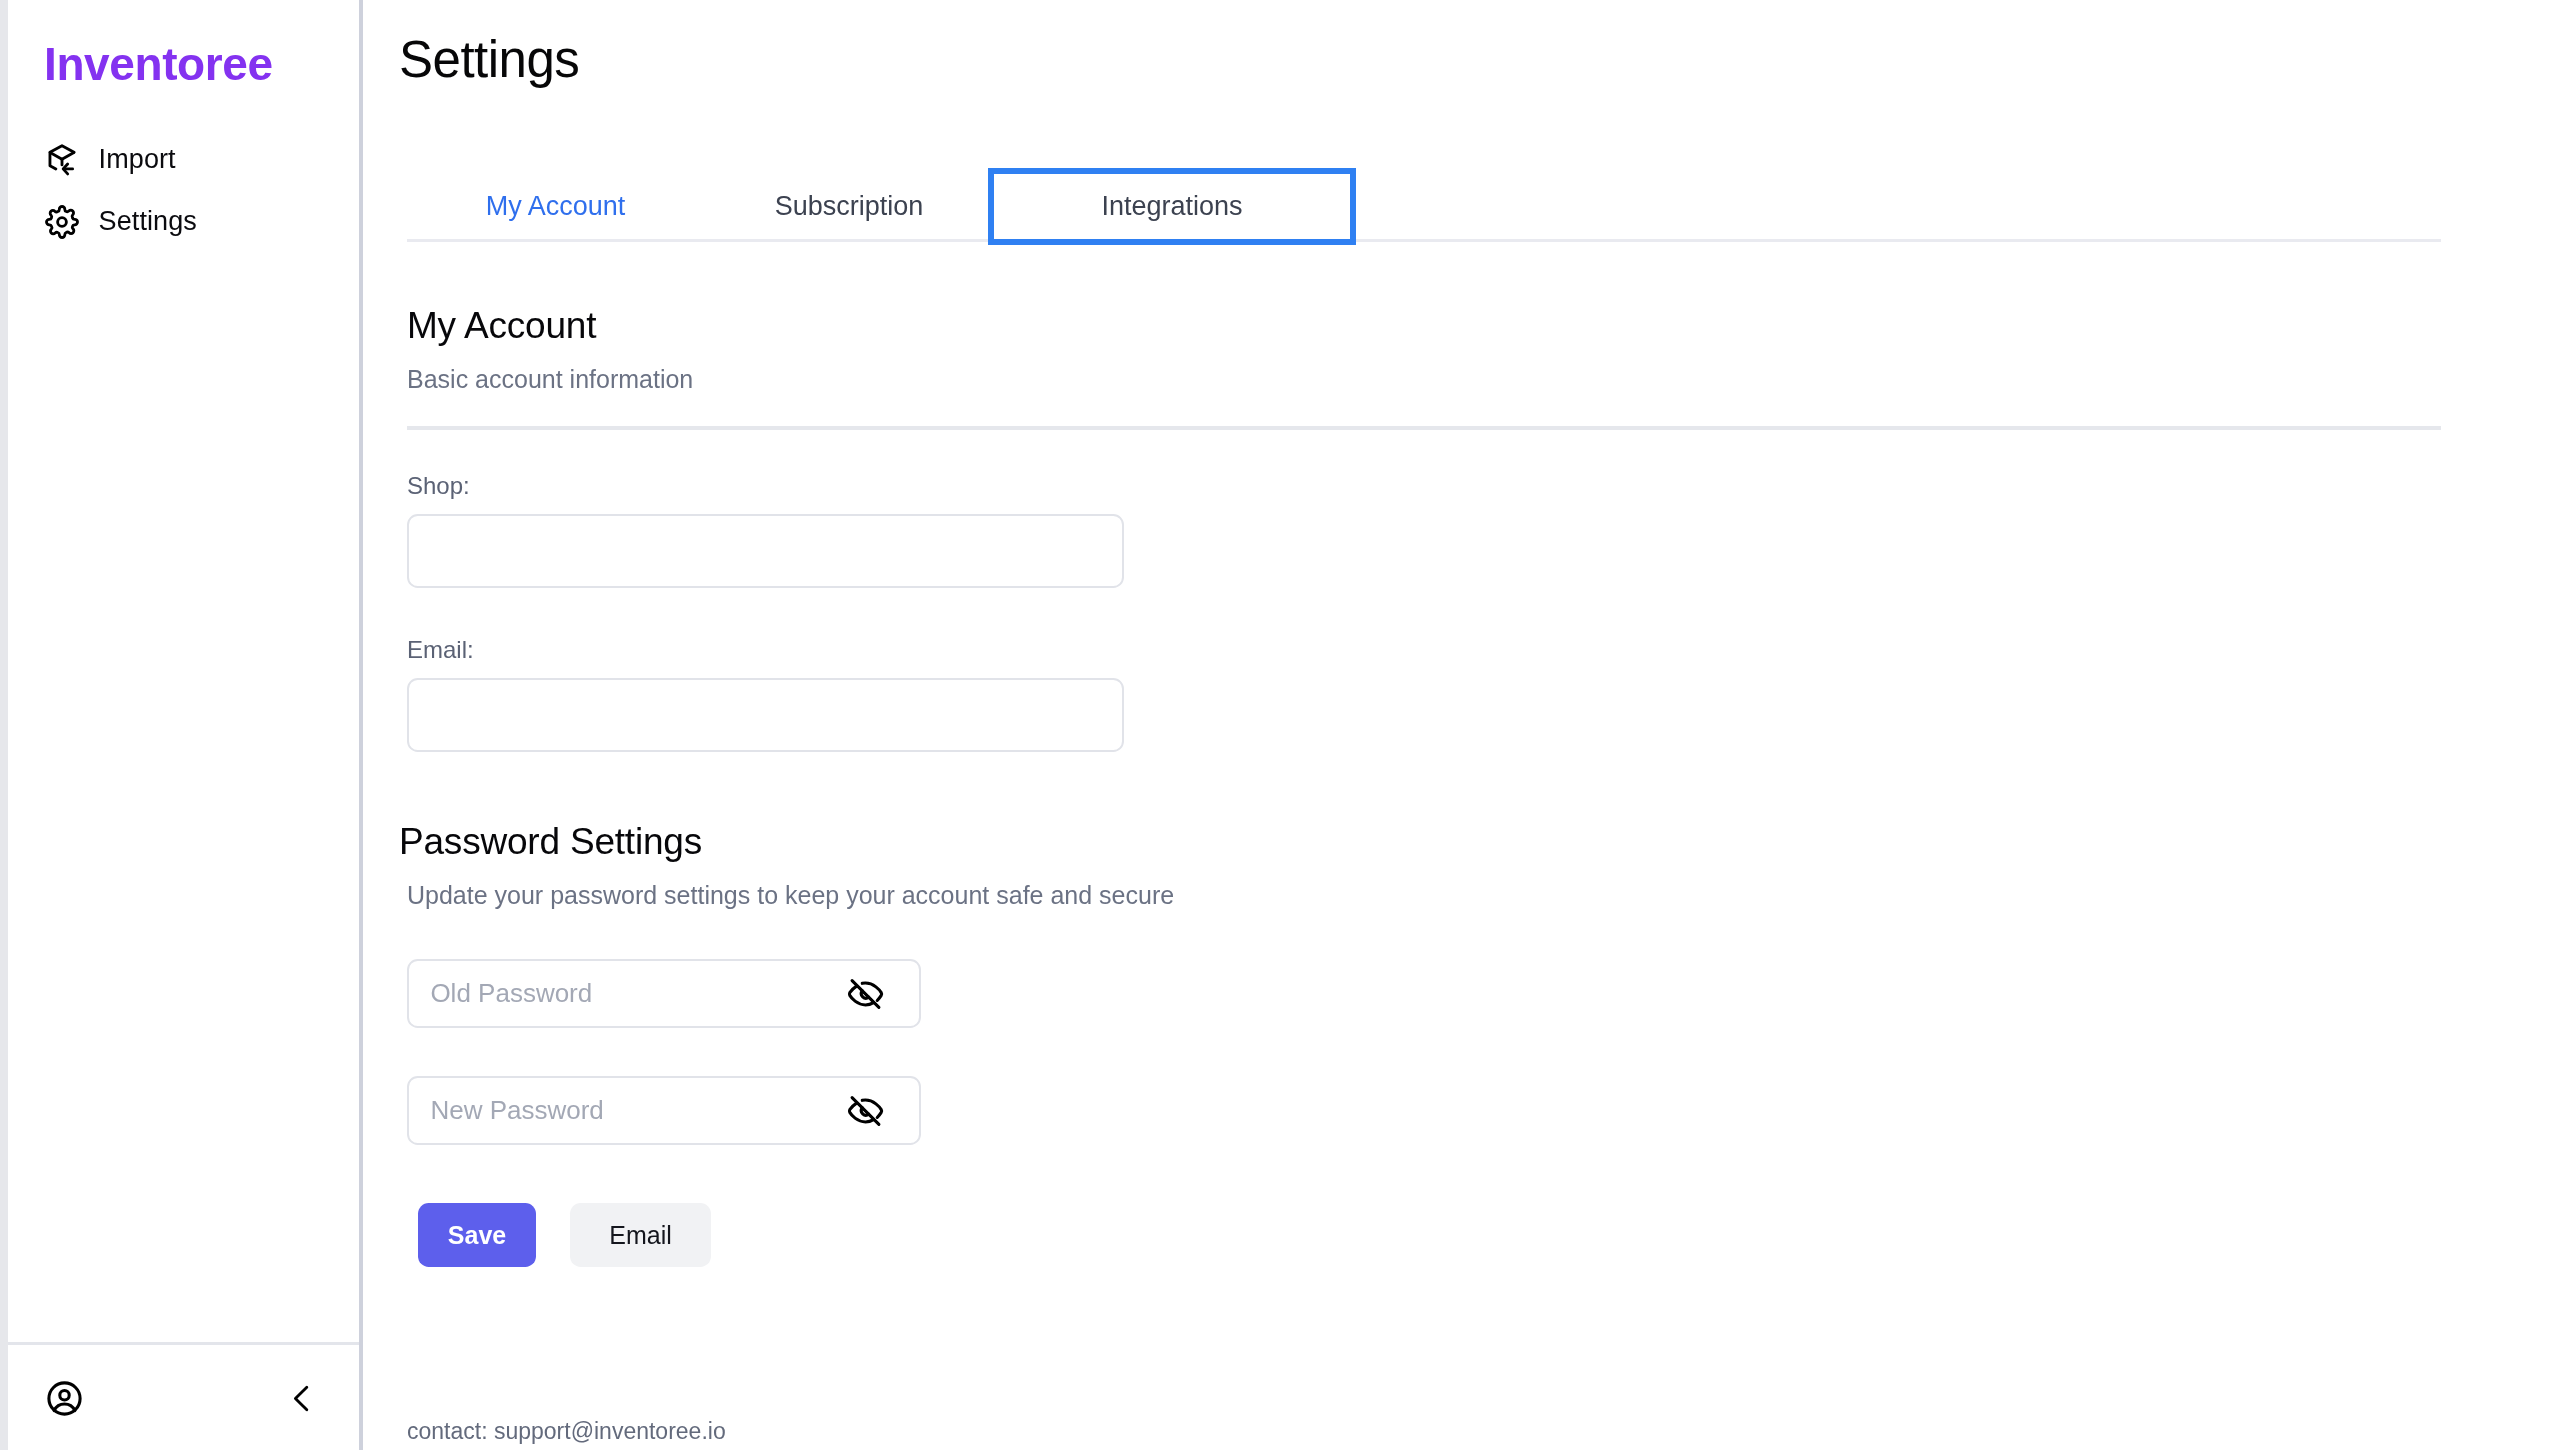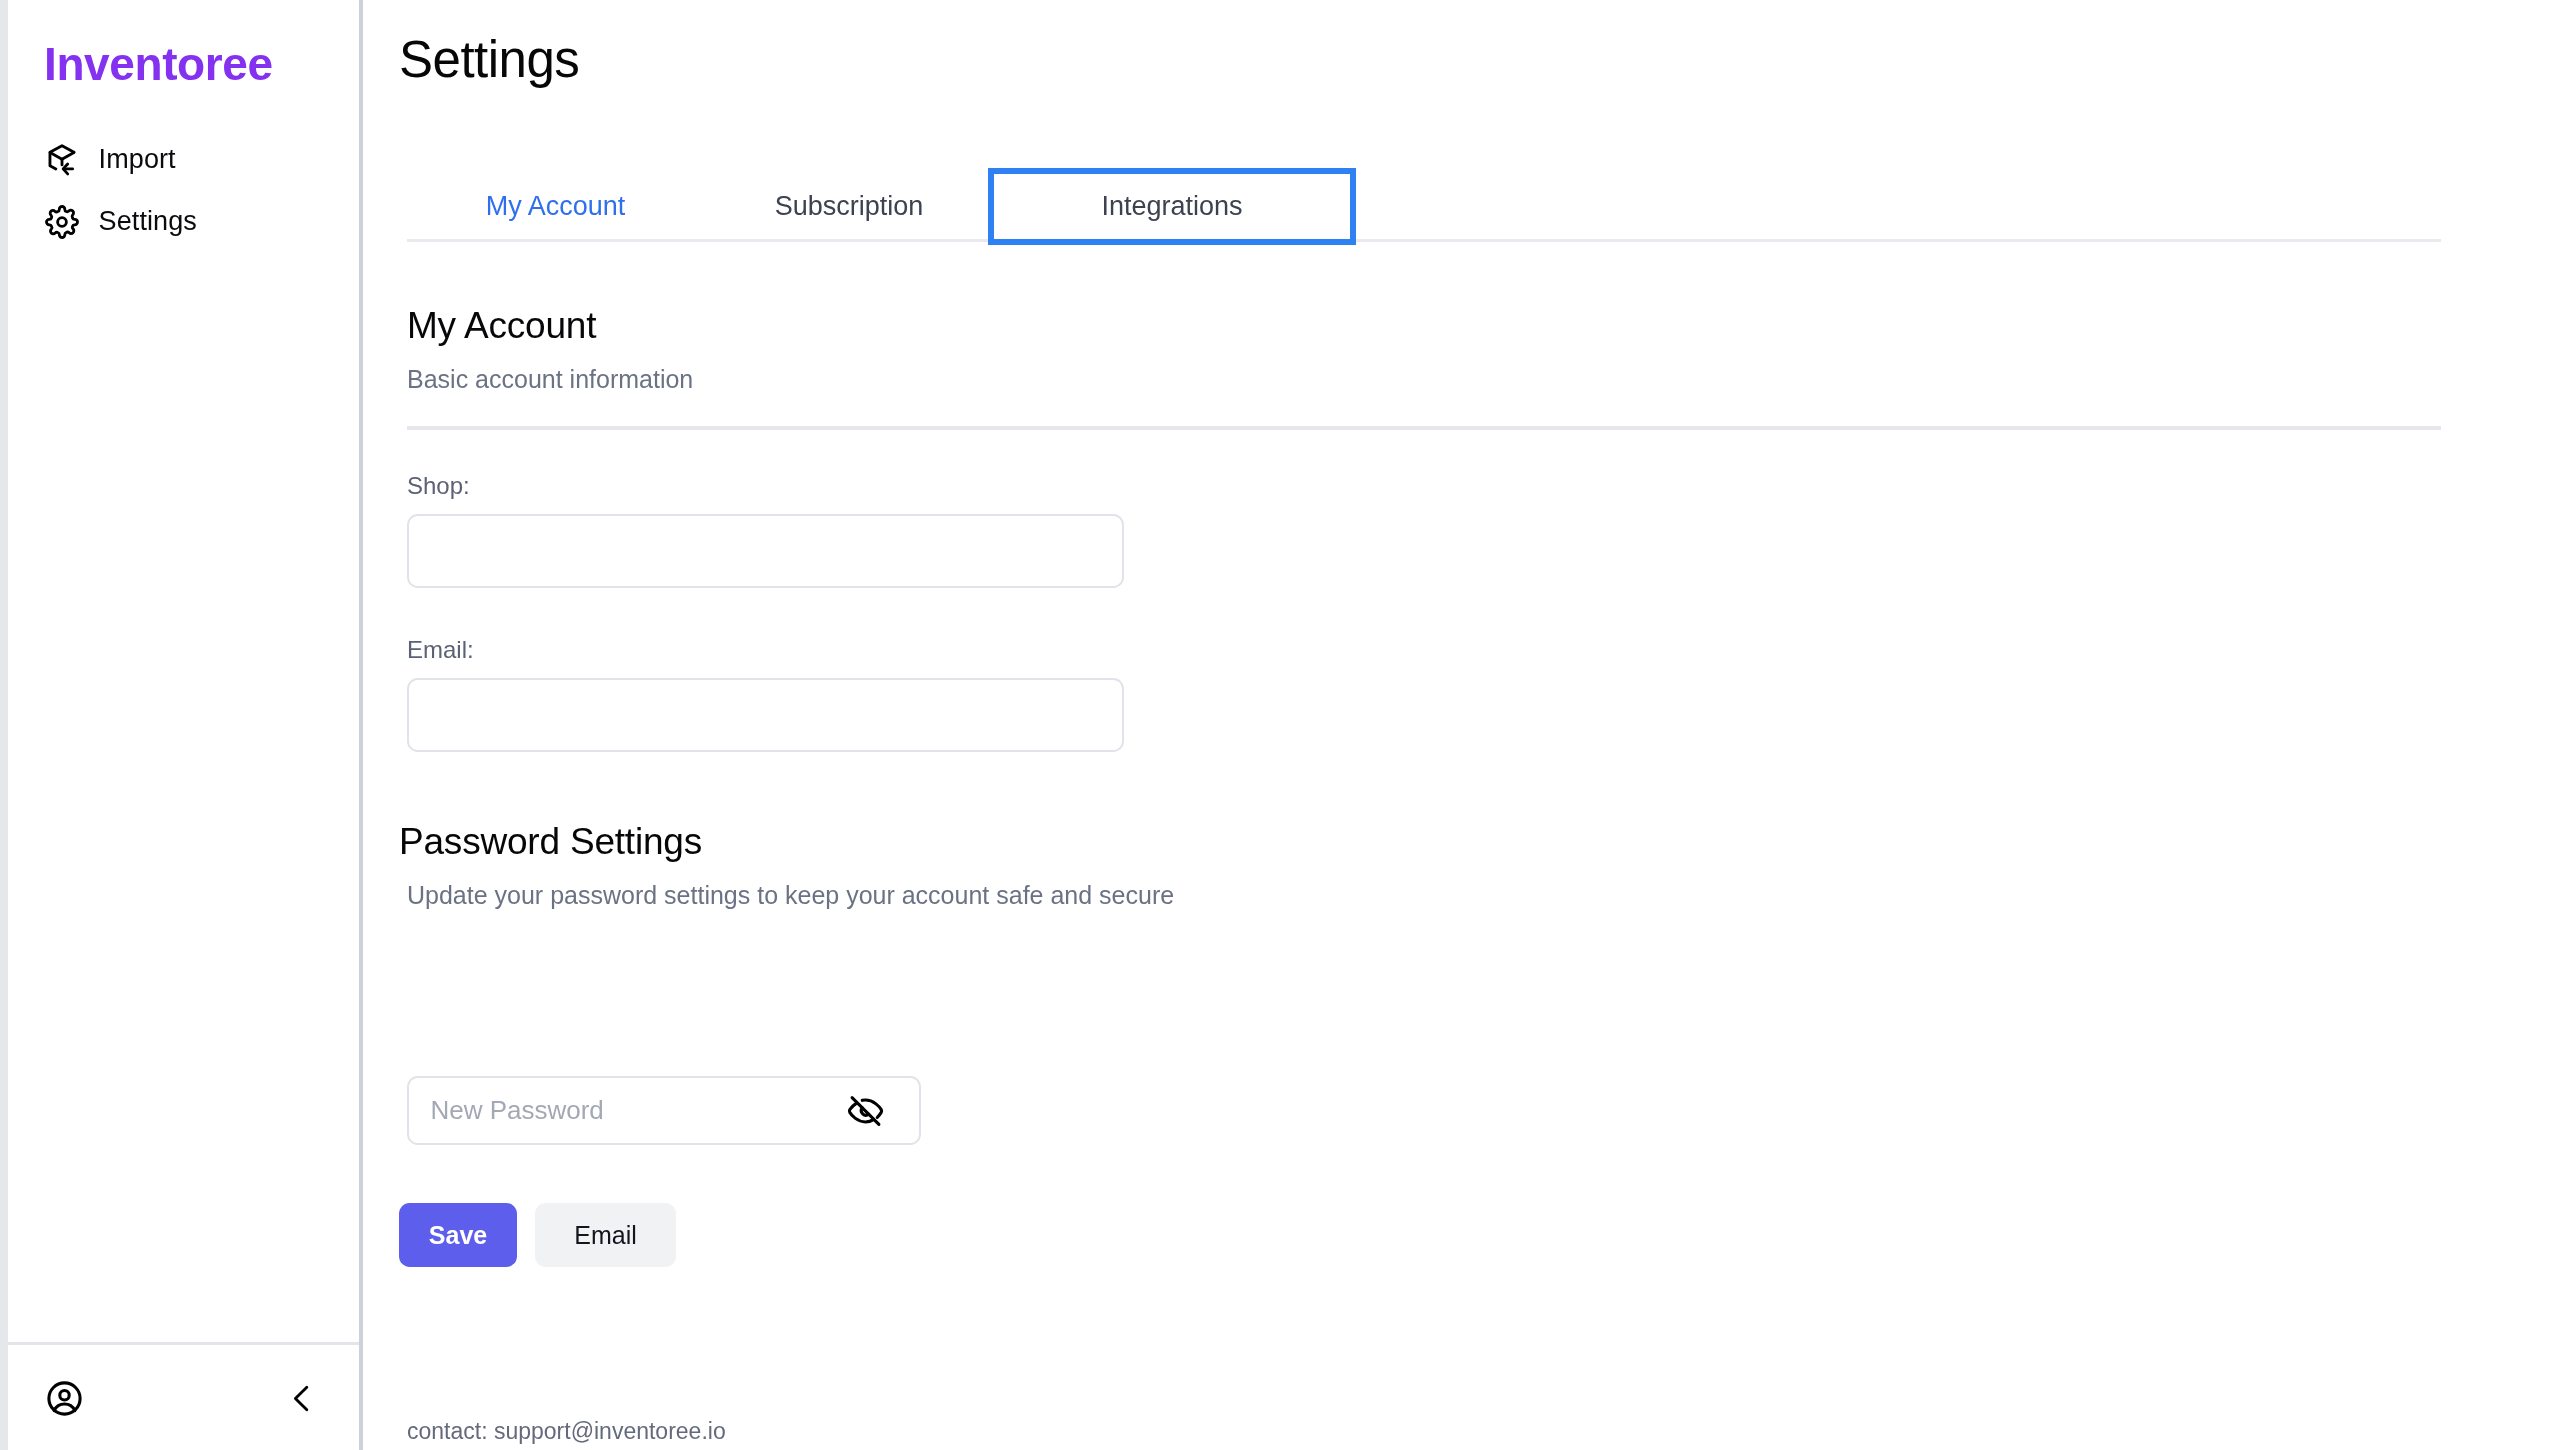--- a/index.html
+++ b/index.html
@@ -250,24 +250,24 @@
     cursor: pointer;
     background: none;
     border: none;
     padding: 0;
   }
   .eye-btn svg { display: block; width: 37px; height: 37px; }
 
   
   .btn-row {
     position: absolute;
-    left: 36px;
+    left: 55px;
     top: 1203px;
     display: flex;
-    gap: 18px;
+    gap: 34px;
   }
   .btn {
     border: none;
     border-radius: 10.7px;
     font-size: 25px;
     font-family: "Liberation Sans", sans-serif;
     line-height: 1;
     cursor: pointer;
     height: 64px;
     display: flex;
@@ -371,20 +371,31 @@
 
     <label class="field-label" id="shop-label">Shop:</label>
     <input class="text-input" id="shop-input" type="text" value="" style="">
 
     <label class="field-label" id="email-label">Email:</label>
     <input class="text-input" id="email-input" type="text" value="" style="">
 
     <h2 class="sec-title" id="pw-title">Password Settings</h2>
     <p class="sec-sub" id="pw-sub">Update your password settings to keep your account safe and secure</p>
 
+    <div class="pw-wrap" id="pw-old">
+      <input class="pw-input" type="text" placeholder="Old Password" style="">
+      <button class="eye-btn">
+        <svg viewBox="0 0 24 24" fill="none" stroke="currentColor" stroke-width="2" stroke-linecap="round" stroke-linejoin="round">
+          <path d="M9.9 5.1A9.6 9.6 0 0 1 12 4.9c5.4 0 9.2 4.5 10.2 6.2.3.5.3 1.2 0 1.8a17 17 0 0 1-2.6 3.3"></path>
+          <path d="M6.2 6.9a16.7 16.7 0 0 0-4.4 4.2c-.3.6-.3 1.3 0 1.8 1 1.7 4.8 6.2 10.2 6.2 2 0 3.7-.6 5.2-1.5"></path>
+          <path d="M9.9 9.9a3 3 0 0 0 4.2 4.2"></path>
+          <path d="M3.3 3.3 20.7 20.7"></path>
+        </svg>
+      </button>
+    </div>
 
     <div class="pw-wrap" id="pw-new">
       <input class="pw-input" type="text" placeholder="New Password" style="">
       <button class="eye-btn">
         <svg viewBox="0 0 24 24" fill="none" stroke="currentColor" stroke-width="2" stroke-linecap="round" stroke-linejoin="round">
           <path d="M9.9 5.1A9.6 9.6 0 0 1 12 4.9c5.4 0 9.2 4.5 10.2 6.2.3.5.3 1.2 0 1.8a17 17 0 0 1-2.6 3.3"></path>
           <path d="M6.2 6.9a16.7 16.7 0 0 0-4.4 4.2c-.3.6-.3 1.3 0 1.8 1 1.7 4.8 6.2 10.2 6.2 2 0 3.7-.6 5.2-1.5"></path>
           <path d="M9.9 9.9a3 3 0 0 0 4.2 4.2"></path>
           <path d="M3.3 3.3 20.7 20.7"></path>
         </svg>

